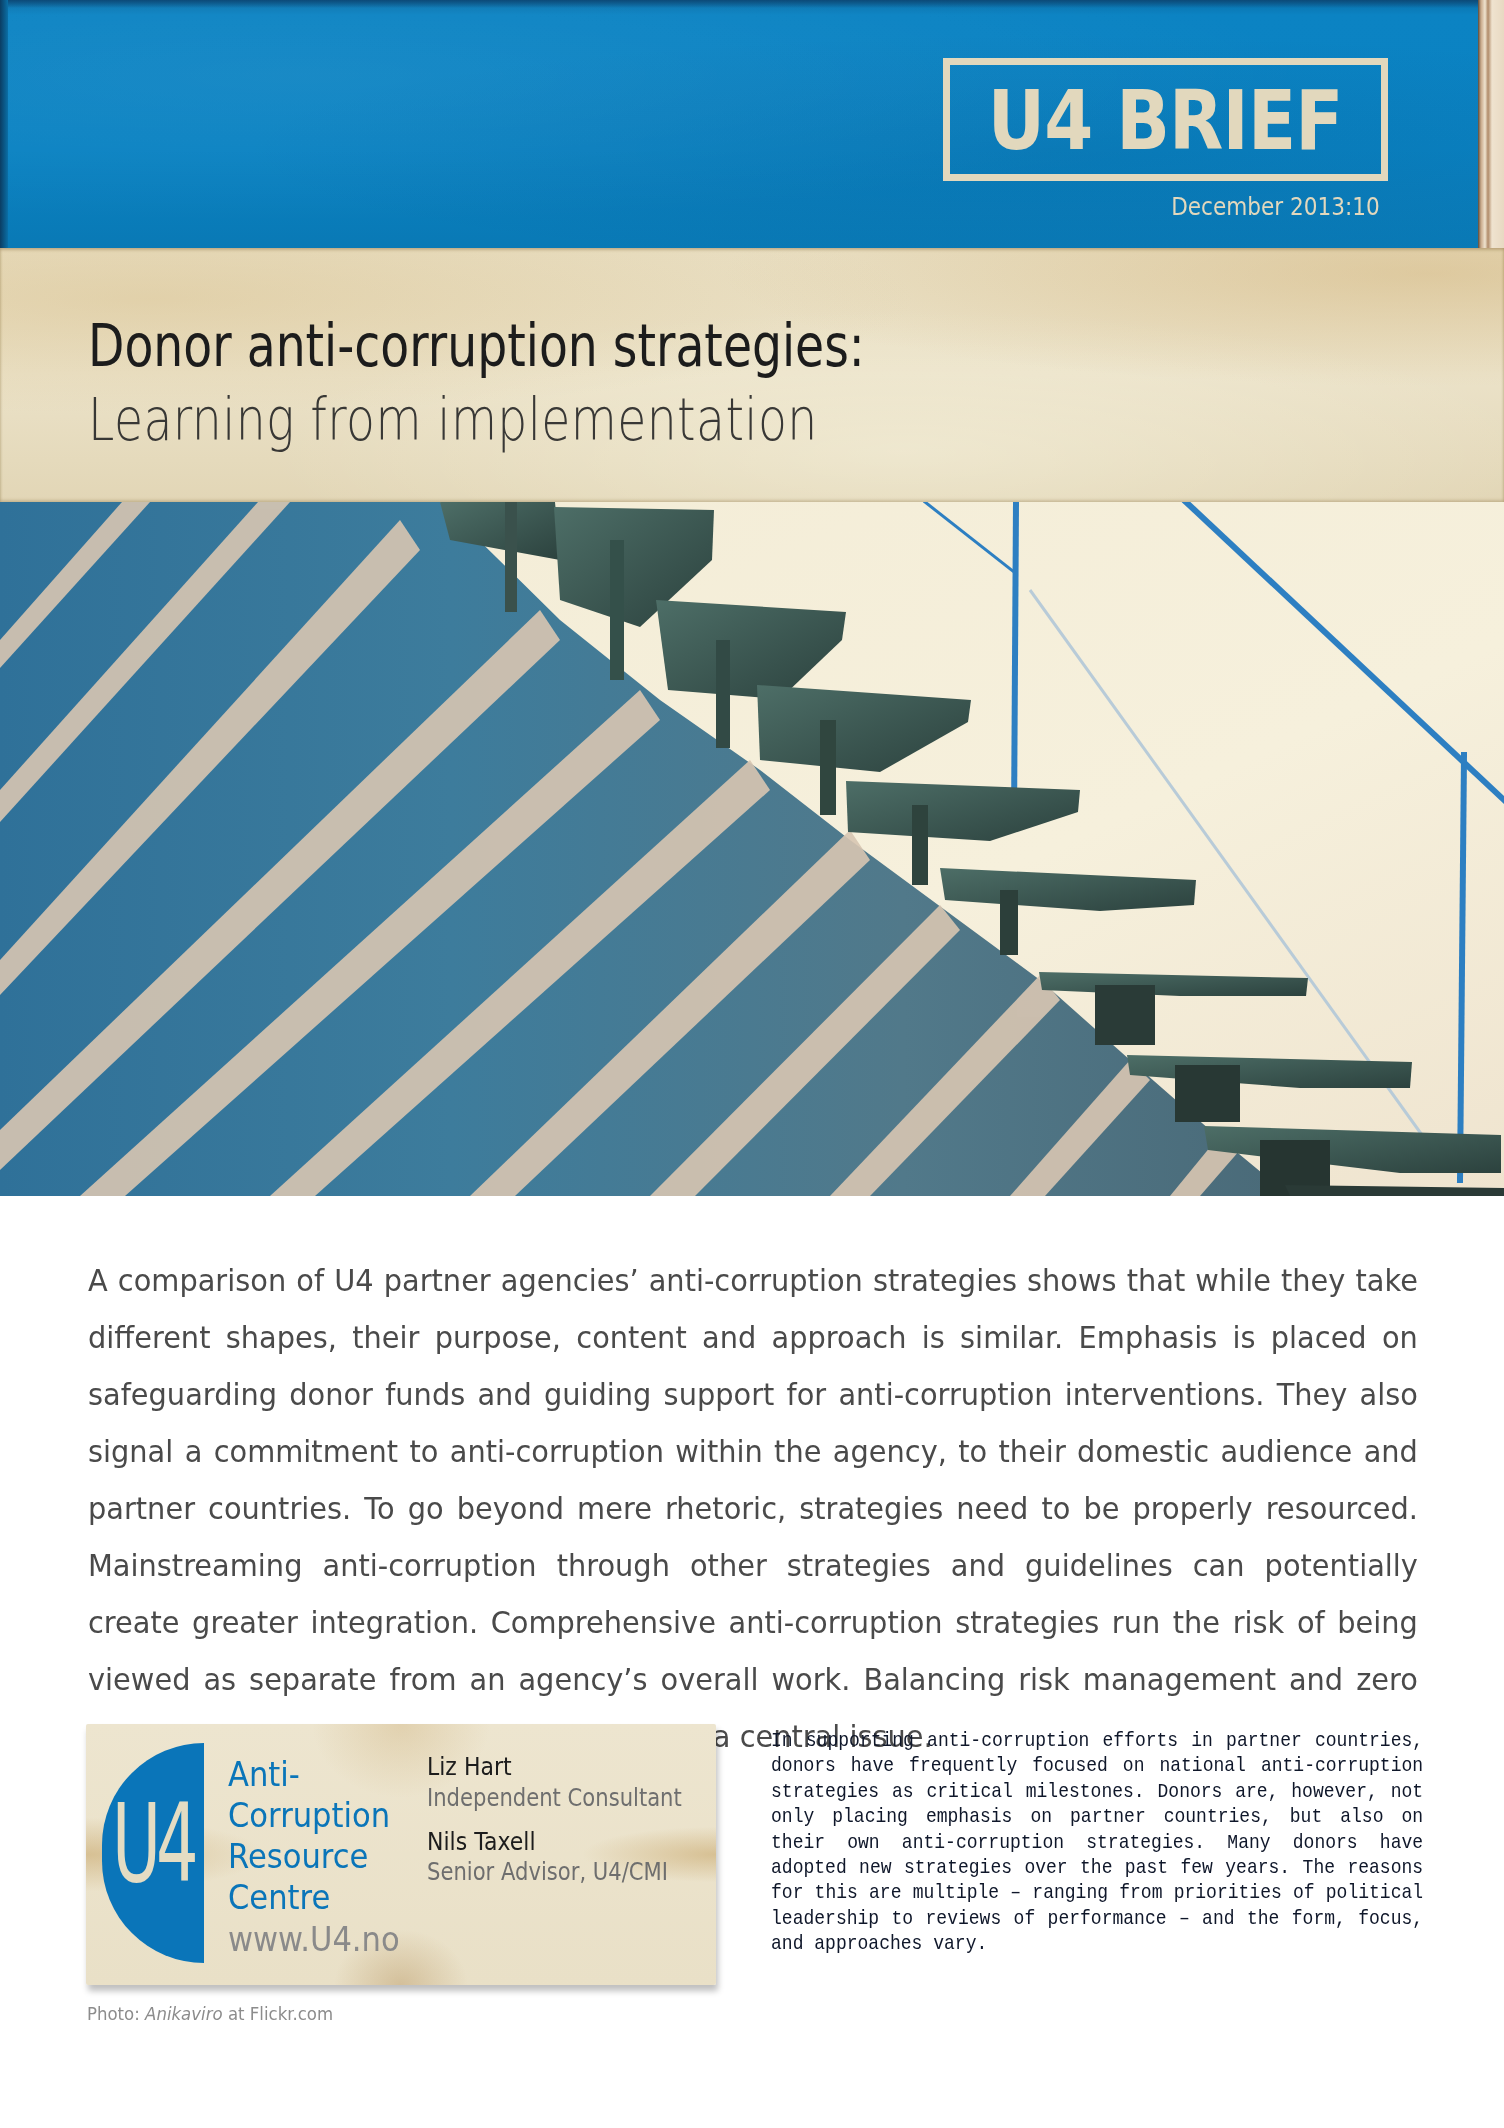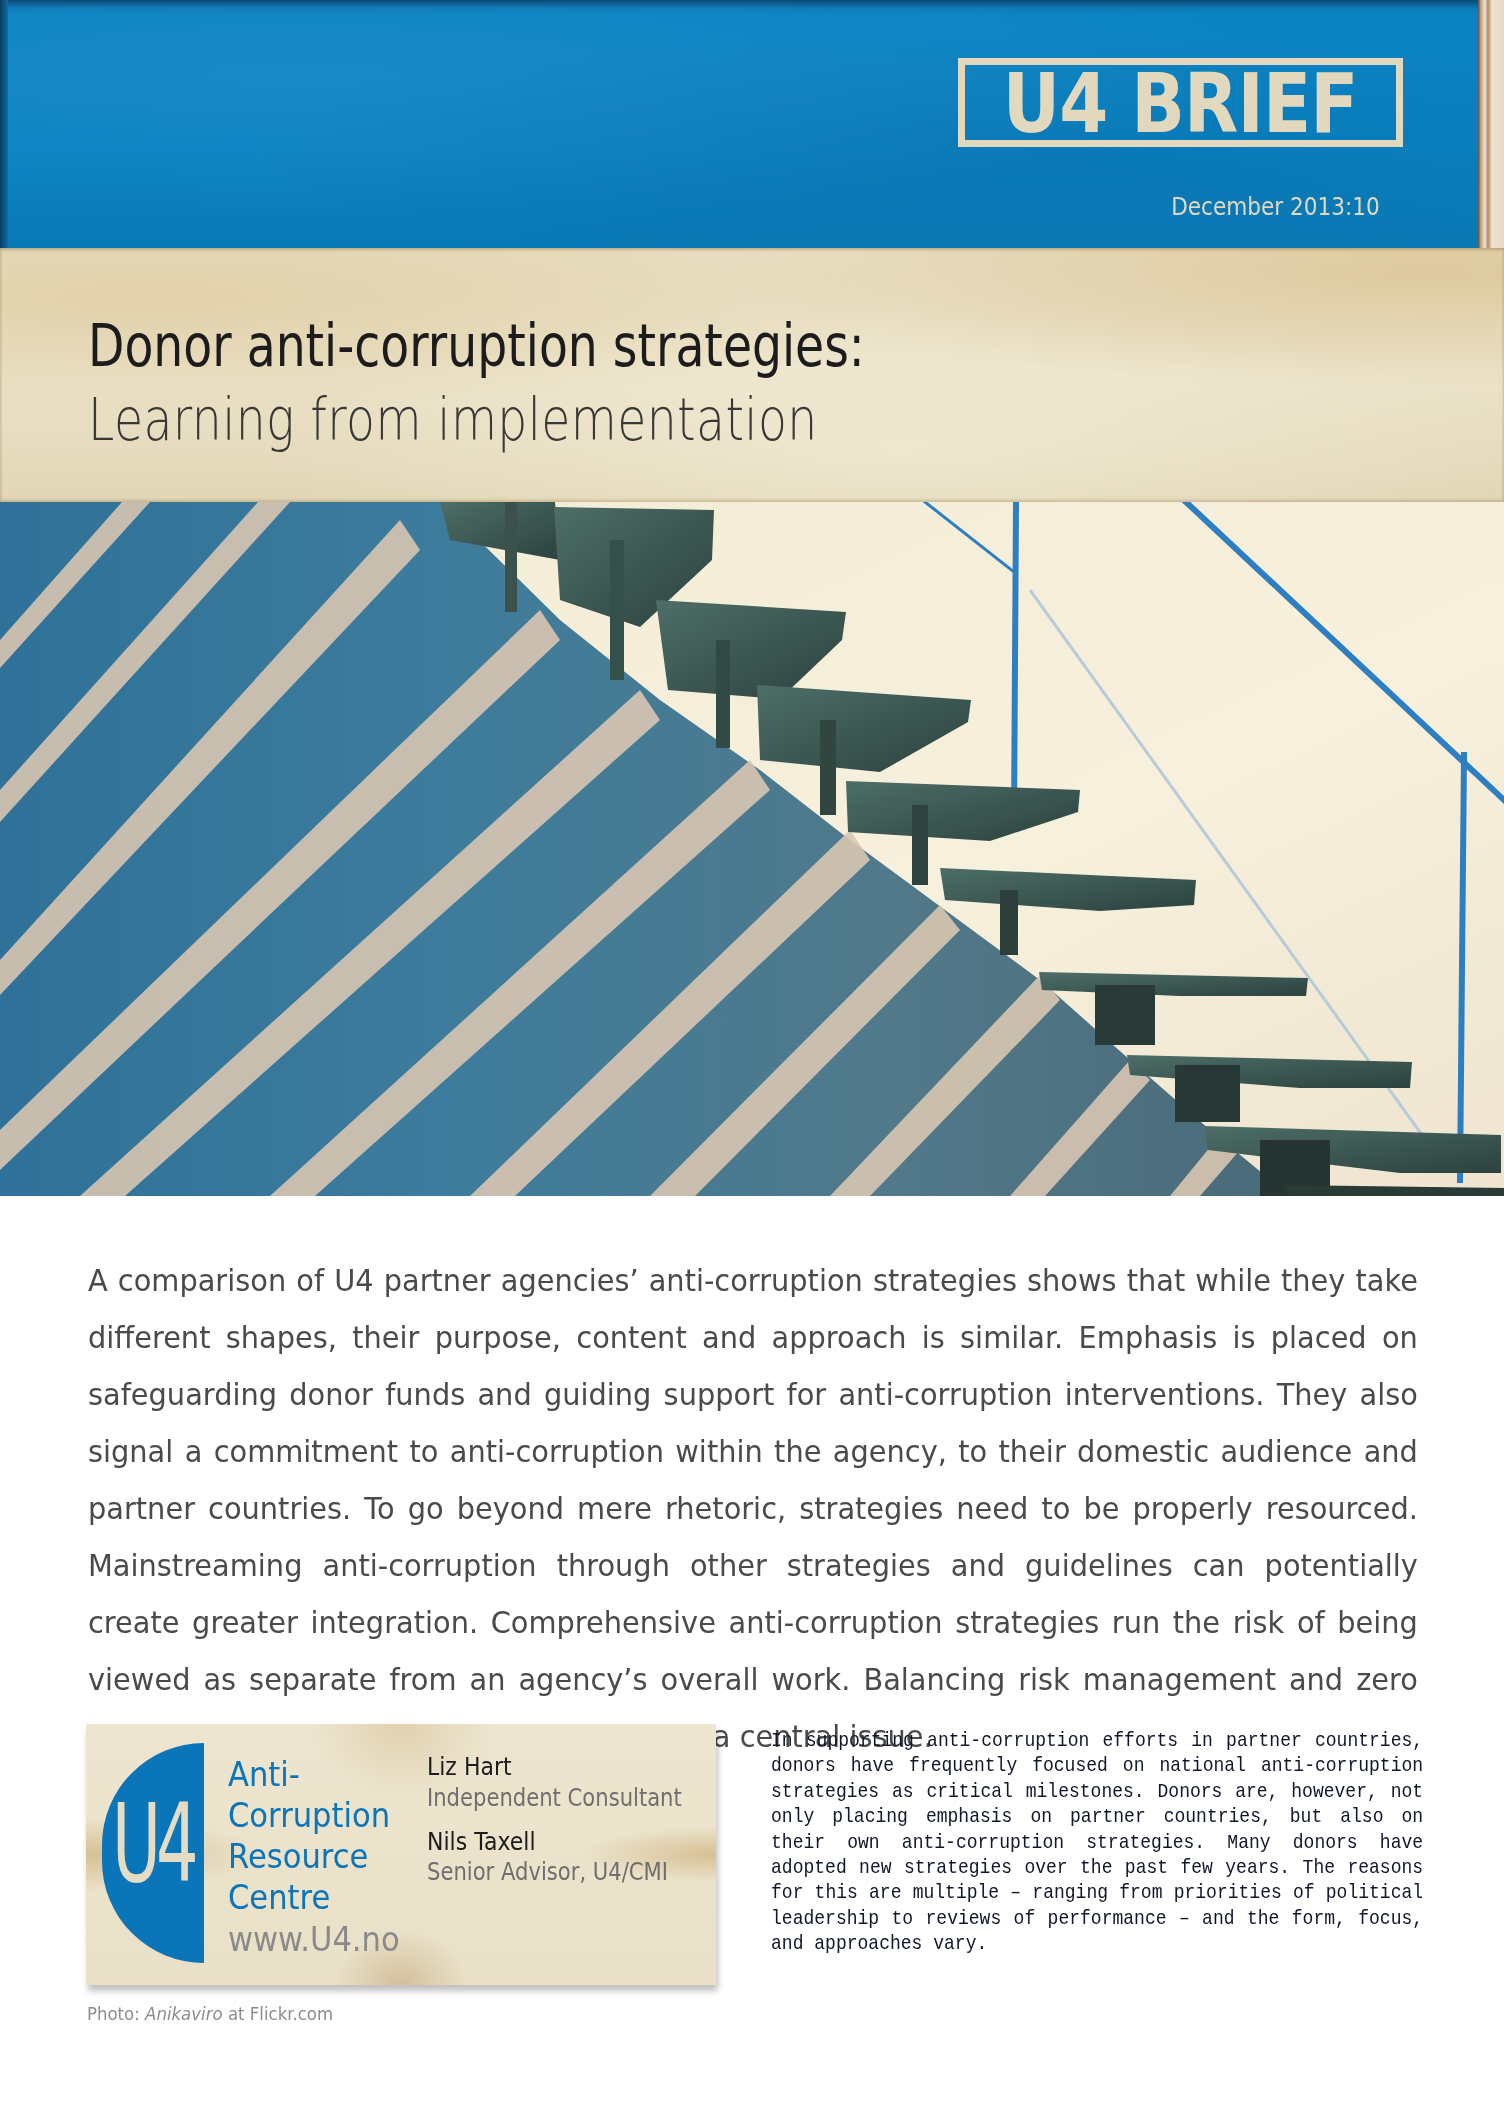--- a/index.html
+++ b/index.html
@@ -13,23 +13,23 @@
       radial-gradient(ellipse at 70% 60%, rgba(0,40,80,0.10), rgba(0,0,0,0) 55%),
       linear-gradient(180deg, #0a6fa8 0%, #0b83c3 6%, #0a82c2 60%, #0979b5 100%);
   }
   .hdr-left-edge { position: absolute; left: 0; top: 0; width: 8px; height: 250px; background: linear-gradient(90deg, #0b3d63, #0a6fa6); }
   .hdr-top-edge { position: absolute; left: 0; top: 0; width: 1504px; height: 8px; background: linear-gradient(180deg, #0c4a78, rgba(10,130,194,0)); }
   .hdr-right-edge {
     position: absolute; left: 1478px; top: 0; width: 26px; height: 250px;
     background: linear-gradient(90deg, #5a4a3a 0px, #c9a98a 3px, #efe3cf 7px, #b08a68 10px, #efe3cf 14px, #e8d9c2 26px);
   }
   .brief-box {
-    position: absolute; left: 943px; top: 58px; width: 445px; height: 89px;
+    position: absolute; left: 943px; top: 58px; width: 445px; height: 123px;
     box-sizing: border-box; border: 7px solid #e2d8bd;
-    display: flex; align-items: center; justify-content: center; margin-left: 15px;
+    display: flex; align-items: center; justify-content: center;
   }
   .brief-title {
     color: #e2d8bd; font-family: "DejaVu Sans", sans-serif; font-weight: bold;
     font-size: 82px; letter-spacing: -1px; line-height: 1;
     display: inline-block; transform: scaleX(0.86); transform-origin: center;
     white-space: nowrap; margin-top: 2px;
   }
   .brief-date {
     position: absolute; right: 124px; top: 193px;
     color: #e2d8bd; font-family: "DejaVu Sans", sans-serif; font-size: 24px;

